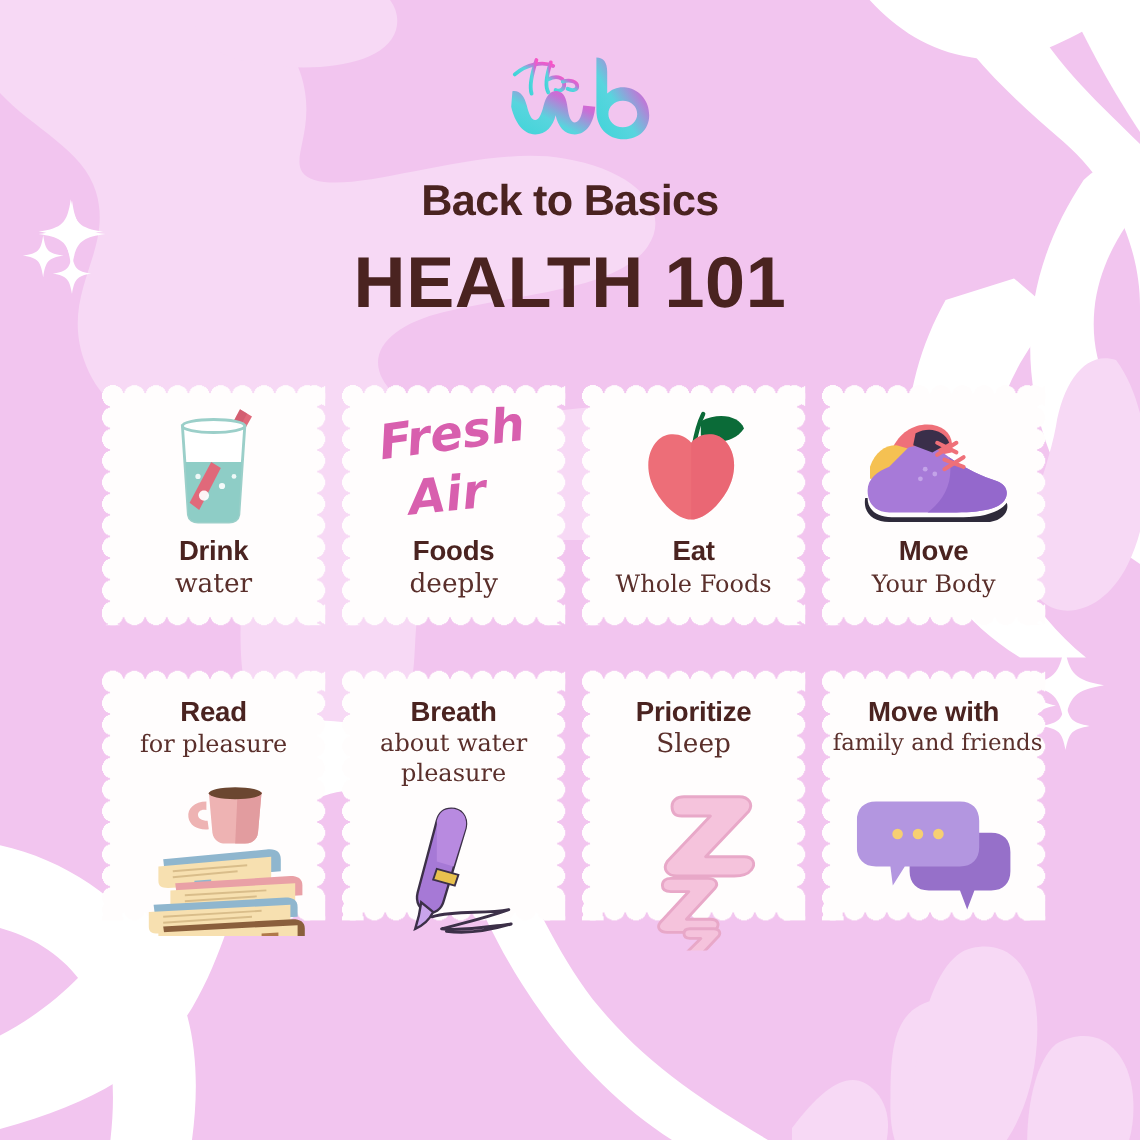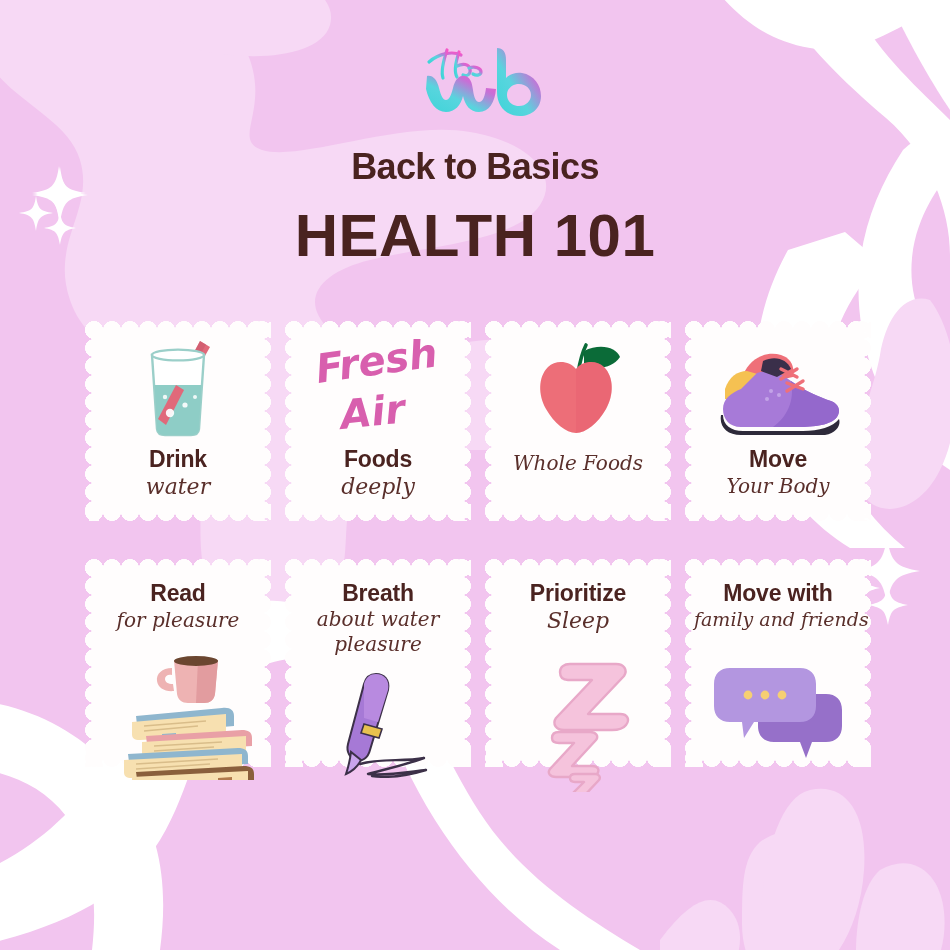--- a/index.html
+++ b/index.html
@@ -73,21 +73,21 @@
 
   .card-art{ position:relative; width:100%; display:flex; justify-content:center; }
   .card-text{ position:relative; width:100%; text-align:center; z-index:3; }
 
   .lbl-bold{
     font-size:23px; font-weight:bold; color:#4a2320; line-height:1.0;
     letter-spacing:-0.2px; white-space:nowrap;
   }
   .lbl-script{
     font-family:"DejaVu Serif", serif;
-    font-style:italic; font-size:22px; color:#5a2f2b;
+    font-size:22px; color:#5a2f2b;
     line-height:1.1; white-space:nowrap; margin-top:4px;
   }
   .lbl-script.sm{ font-size:20px; }
   .lbl-script.two{ white-space:normal; line-height:1.05; }
 
   
   .top .card-inner{ justify-content:flex-start; padding-top:6px; }
   .top .card-art{ height:110px; align-items:center; }
   .top .card-text{ margin-top:2px; }
 
@@ -292,20 +292,21 @@
                 <path d="M54,34 C56,22 58,14 62,6" stroke="#0b6b38" stroke-width="3.6" fill="none" stroke-linecap="round"></path>
 
                 <path d="M52,30 C46,22 32,20 24,28 C14,38 14,56 22,70
                          C30,84 42,94 52,94 C62,94 74,84 82,70
                          C90,56 90,38 80,28 C72,20 58,22 52,30 Z" fill="#ed6e78"></path>
                 <path d="M52,30 C58,22 72,20 80,28 C90,38 90,56 82,70
                          C74,84 62,94 52,94 Z" fill="#e45d6c" opacity=".35"></path>
               </svg>
             </div>
             <div class="card-text">
+              <div class="lbl-bold">Eat</div>
               <div class="lbl-script sm">Whole Foods</div>
             </div>
           </div>
         </div>
       </div>
 
       <div class="cell">
         <div class="card h1">
           <div class="scallop"></div>
           <div class="card-inner">

